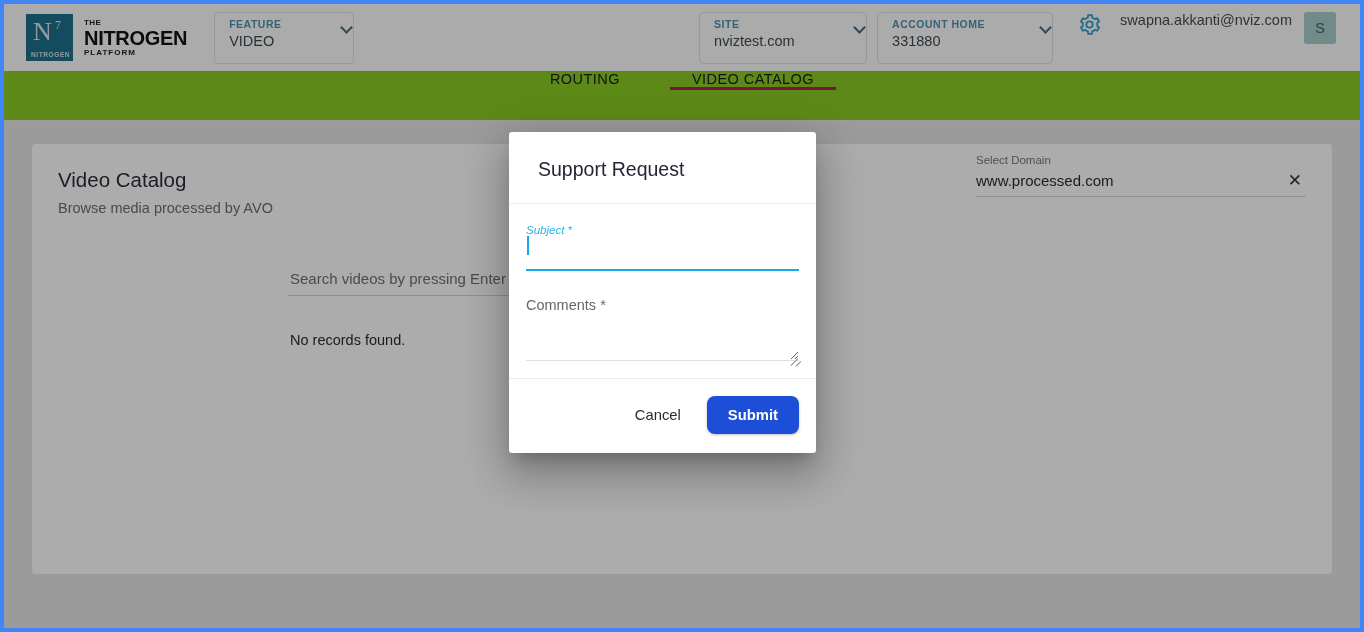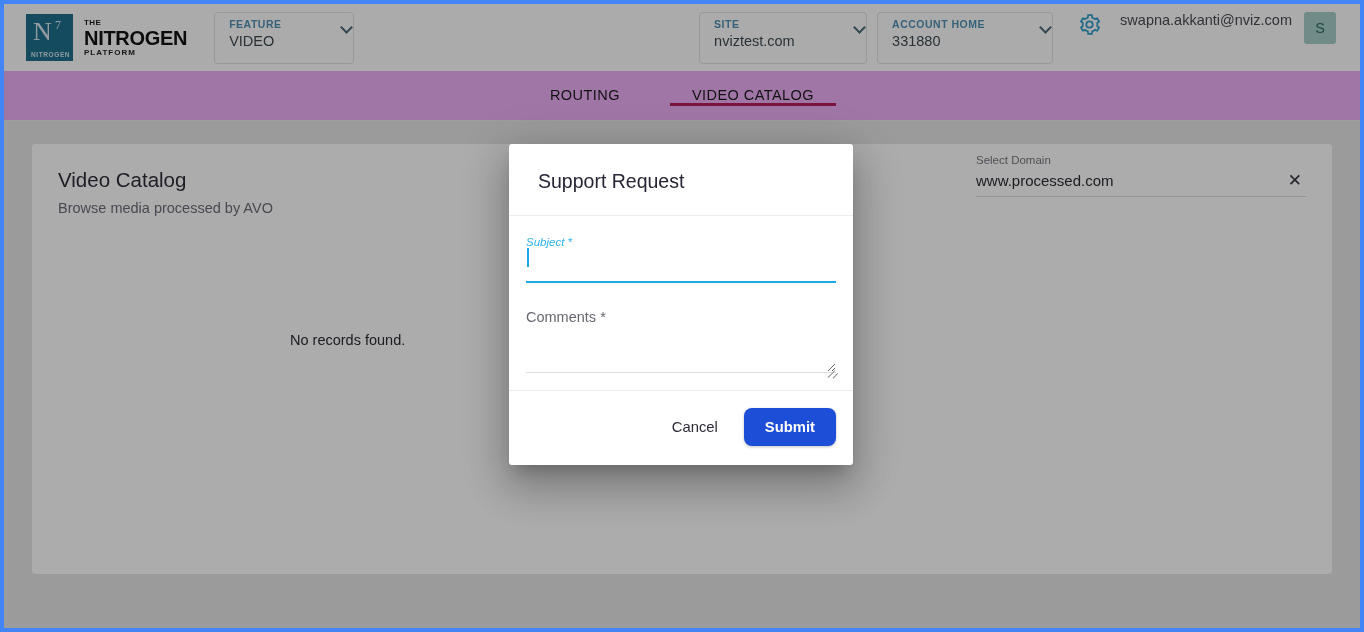--- a/index.html
+++ b/index.html
@@ -138,23 +138,23 @@
     display: flex;
     align-items: center;
     justify-content: center;
     font-size: 14.5px;
     margin-right: 6px;
     cursor: pointer;
   }
   
   .tabbar {
     height: 50px;
-    background: #f0abfc;
-    display: flex;
-    align-items: center;
+    background: #84cc16;
+    display: flex;
+    align-items: flex-start;
     justify-content: center;
     border-bottom: 1px solid #e8e8e8;
   }
   .tab {
     display: flex;
     align-items: center;
     padding: 0 22px;
     font-size: 14.5px;
     letter-spacing: 0.45px;
     color: #1a1a1a;
@@ -254,22 +254,22 @@
 
   
   #modal-overlay {
     position: absolute;
     left: 0; top: 0;
     width: 1356px; height: 624px;
     pointer-events: none;
   }
   .modal {
     position: absolute;
-    left: 505px; top: 140px;
-    width: 344px;
+    left: 505px; top: 128px;
+    width: 307px;
     background: #ffffff;
     border-radius: 3px;
     box-shadow: 0 11px 15px -7px rgba(0,0,0,.22),
                 0 24px 38px 3px rgba(0,0,0,.16),
                 0 9px 46px 8px rgba(0,0,0,.14);
     pointer-events: auto;
     overflow: hidden;
   }
   .modal-header {
     padding: 26px 29px 22px 29px;
@@ -433,20 +433,23 @@
   <div class="tabbar">
     <div class="tab" id="tab-routing">ROUTING</div>
     <div class="tab active">VIDEO CATALOG</div>
   </div>
 
   <div class="page-body">
     <div class="content-card">
       <h2 class="card-title">Video Catalog</h2>
       <p class="card-sub">Browse media processed by AVO</p>
 
+      <div class="search-wrap">
+        <input class="search-input" type="text" placeholder="Search videos by pressing Enter" style="">
+      </div>
 
       <div class="no-records">No records found.</div>
 
       <div class="domain-wrap">
         <span class="domain-label">Select Domain</span>
         <div class="domain-row">
           <span class="domain-value">www.processed.com</span>
           <span class="domain-clear">✕</span>
         </div>
       </div>

